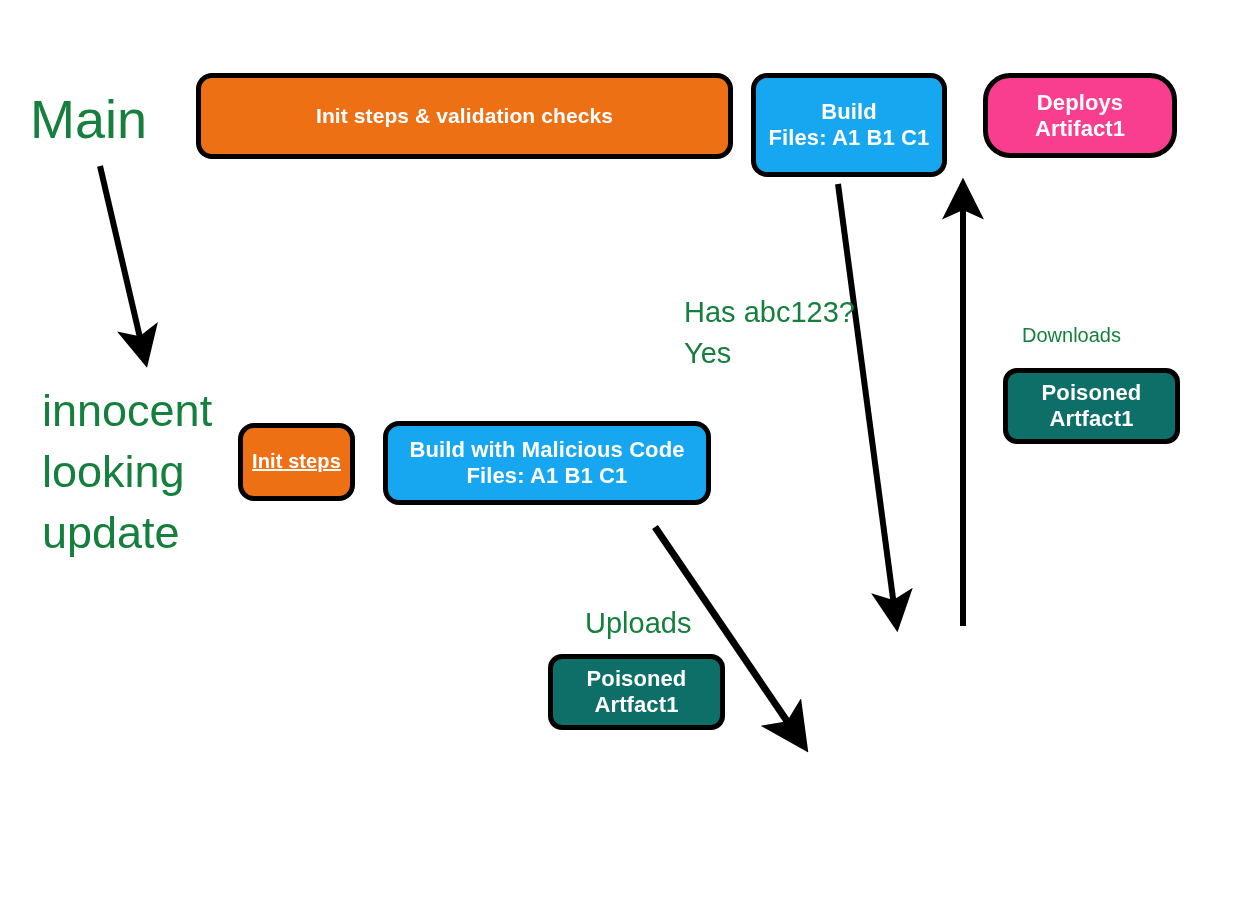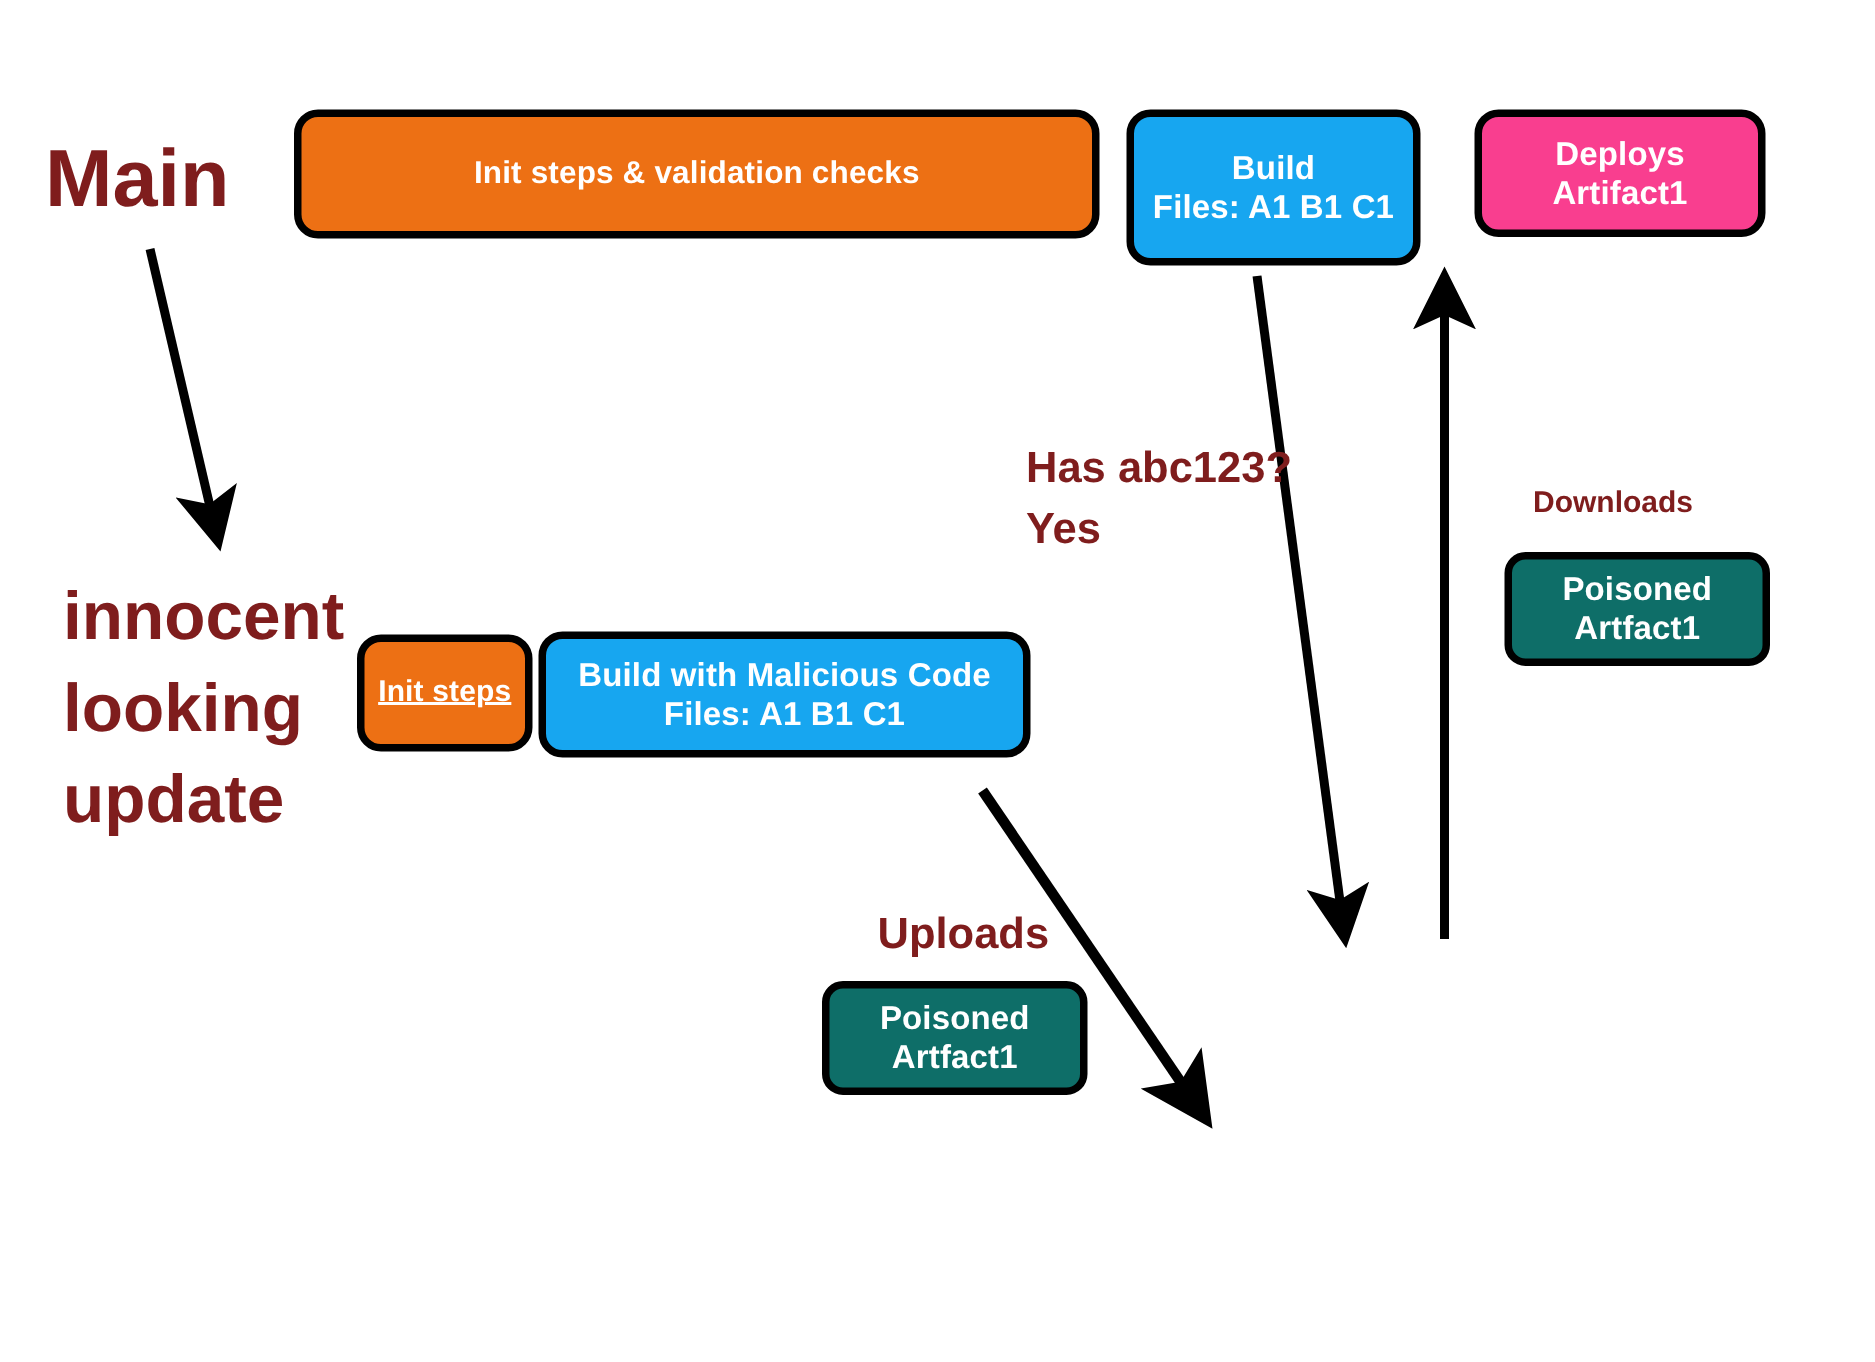--- a/index.html
+++ b/index.html
@@ -15,23 +15,23 @@
   #canvas {
     position: relative;
     width: 1250px;
     height: 908px;
     background: #ffffff;
     overflow: hidden;
   }
   
   .plain-label {
     position: absolute;
-    color: #7f1d1d;
+    color: #15803d;
     font-family: "Liberation Sans", sans-serif;
-    font-weight: 700;
+    font-weight: 400;
     line-height: 1.16;
     white-space: pre-line;
   }
   #label-main {
     left: 30px;
     top: 88px;
     font-size: 54px;
   }
   #label-innocent {
     left: 42px;
@@ -88,36 +88,36 @@
     height: 104px;
     border-radius: 16px;
     background: #17A6F0;
     font-size: 22px;
   }
   #node-deploys {
     left: 983px;
     top: 73px;
     width: 194px;
     height: 85px;
-    border-radius: 16px;
+    border-radius: 27px;
     background: #F93E8F;
     font-size: 22px;
   }
   #node-init-steps {
     left: 238px;
     top: 423px;
     width: 117px;
     height: 78px;
     border-radius: 16px;
     background: #ED7014;
     font-size: 20px;
     text-decoration: underline;
   }
   #node-build-malicious {
-    left: 359px;
+    left: 383px;
     top: 421px;
     width: 328px;
     height: 84px;
     border-radius: 16px;
     background: #17A6F0;
     font-size: 22px;
   }
   #node-poisoned-download {
     left: 1003px;
     top: 368px;

